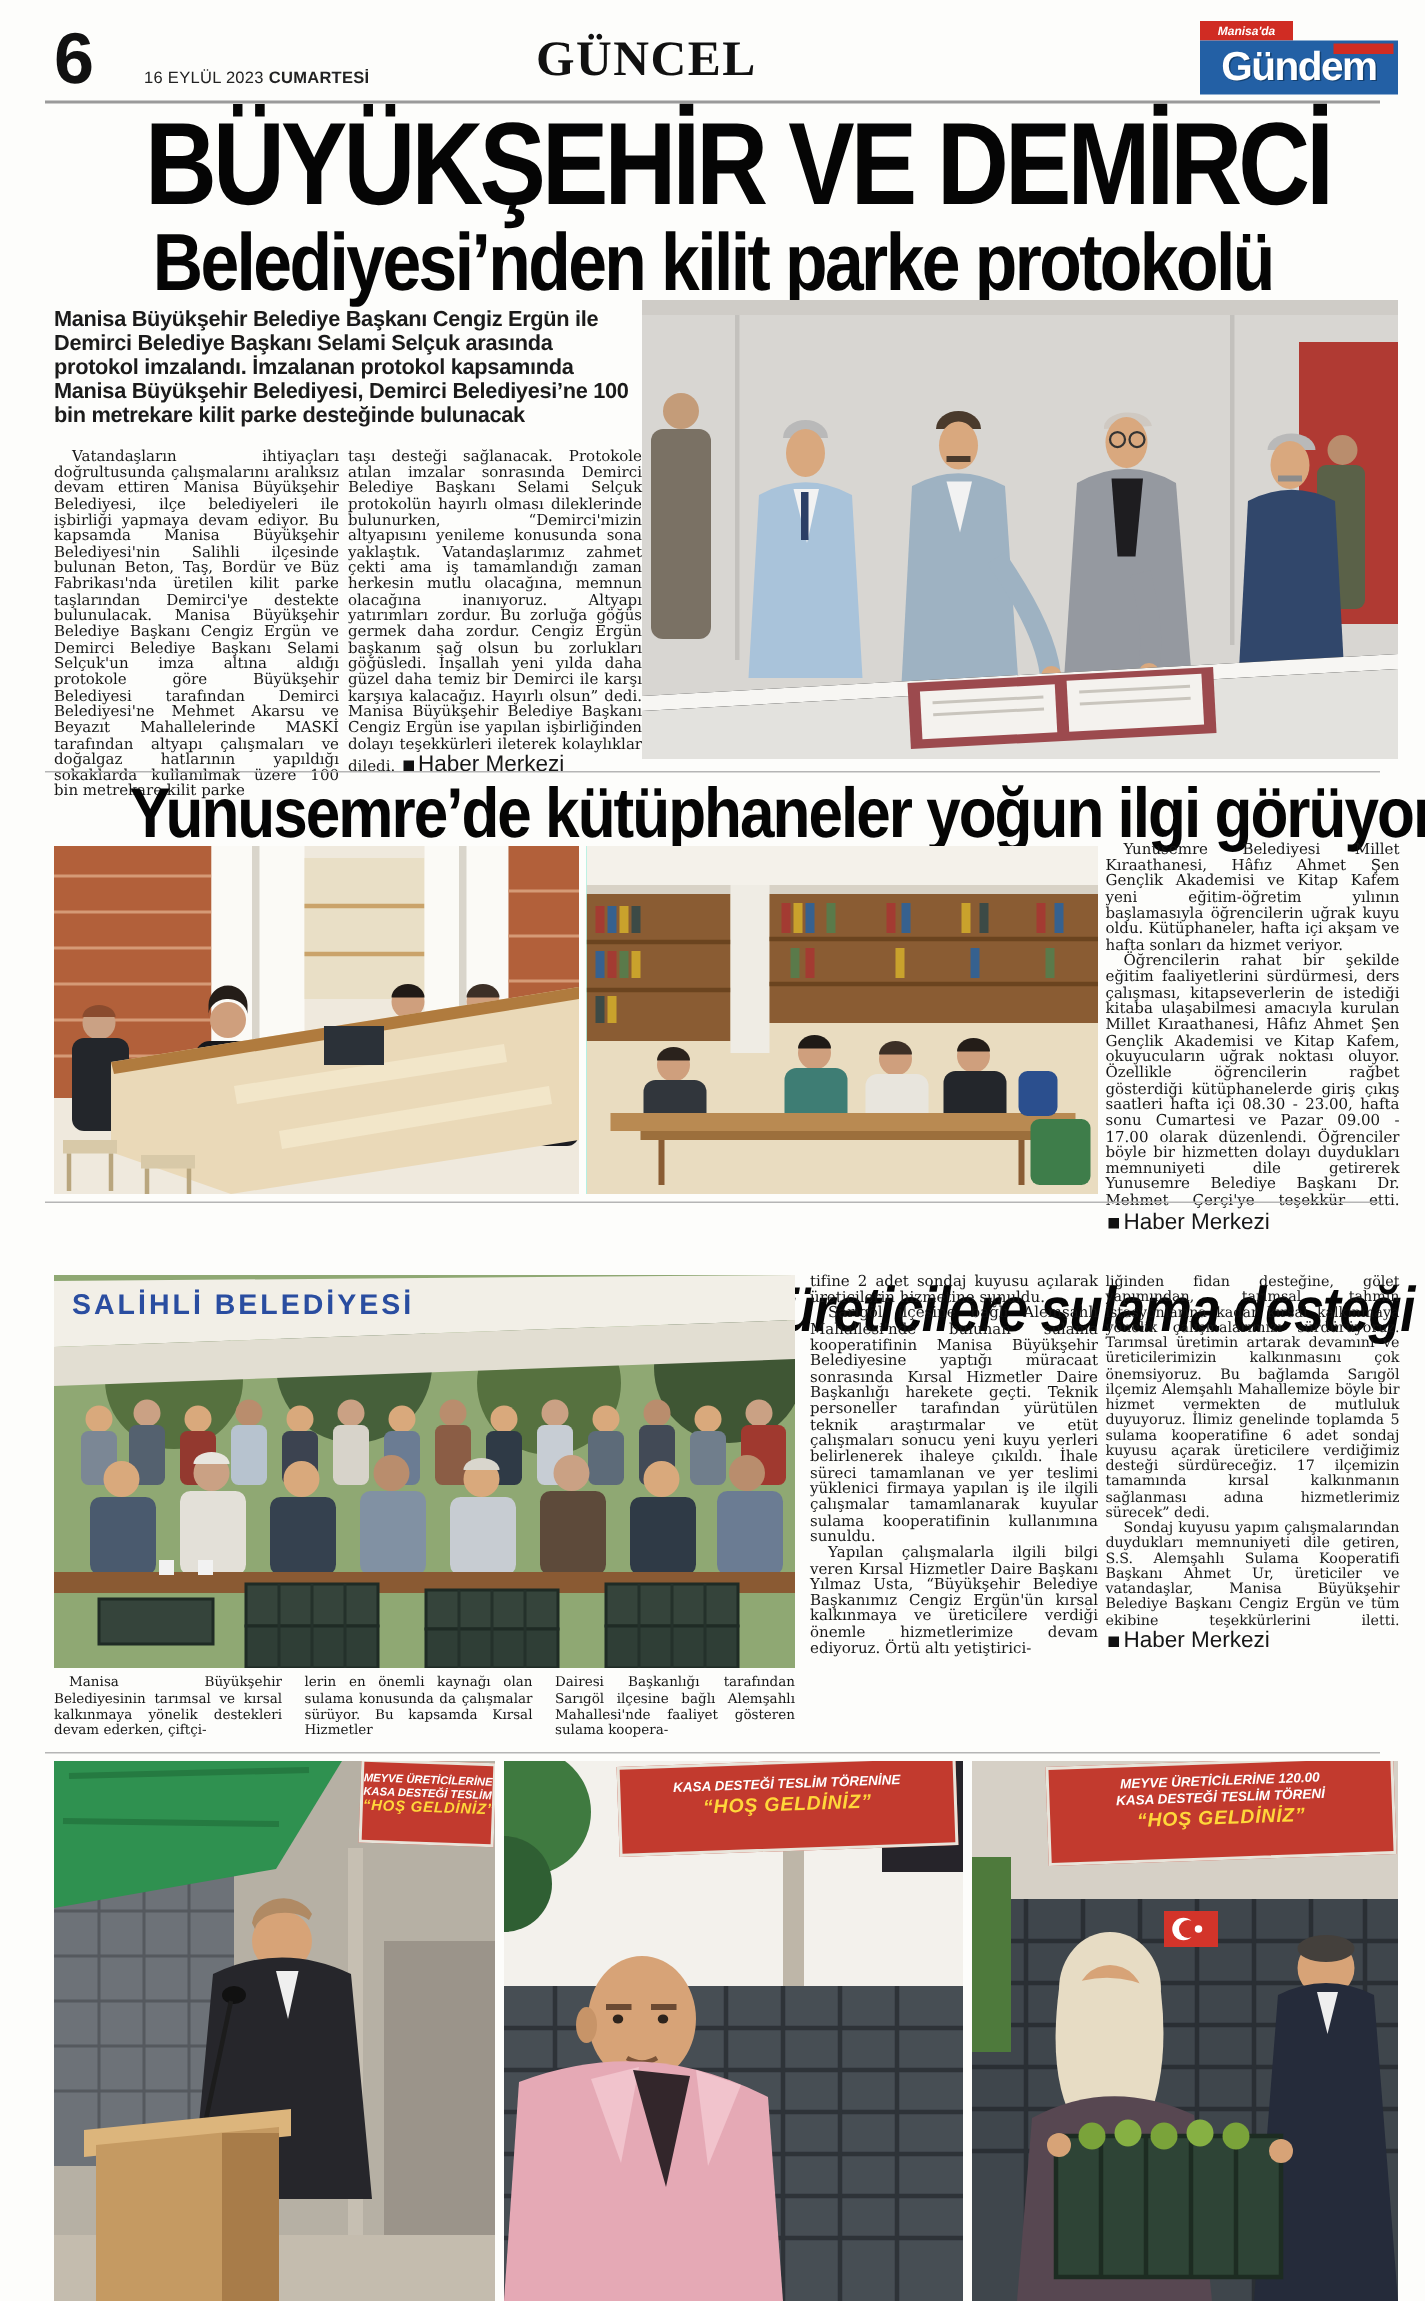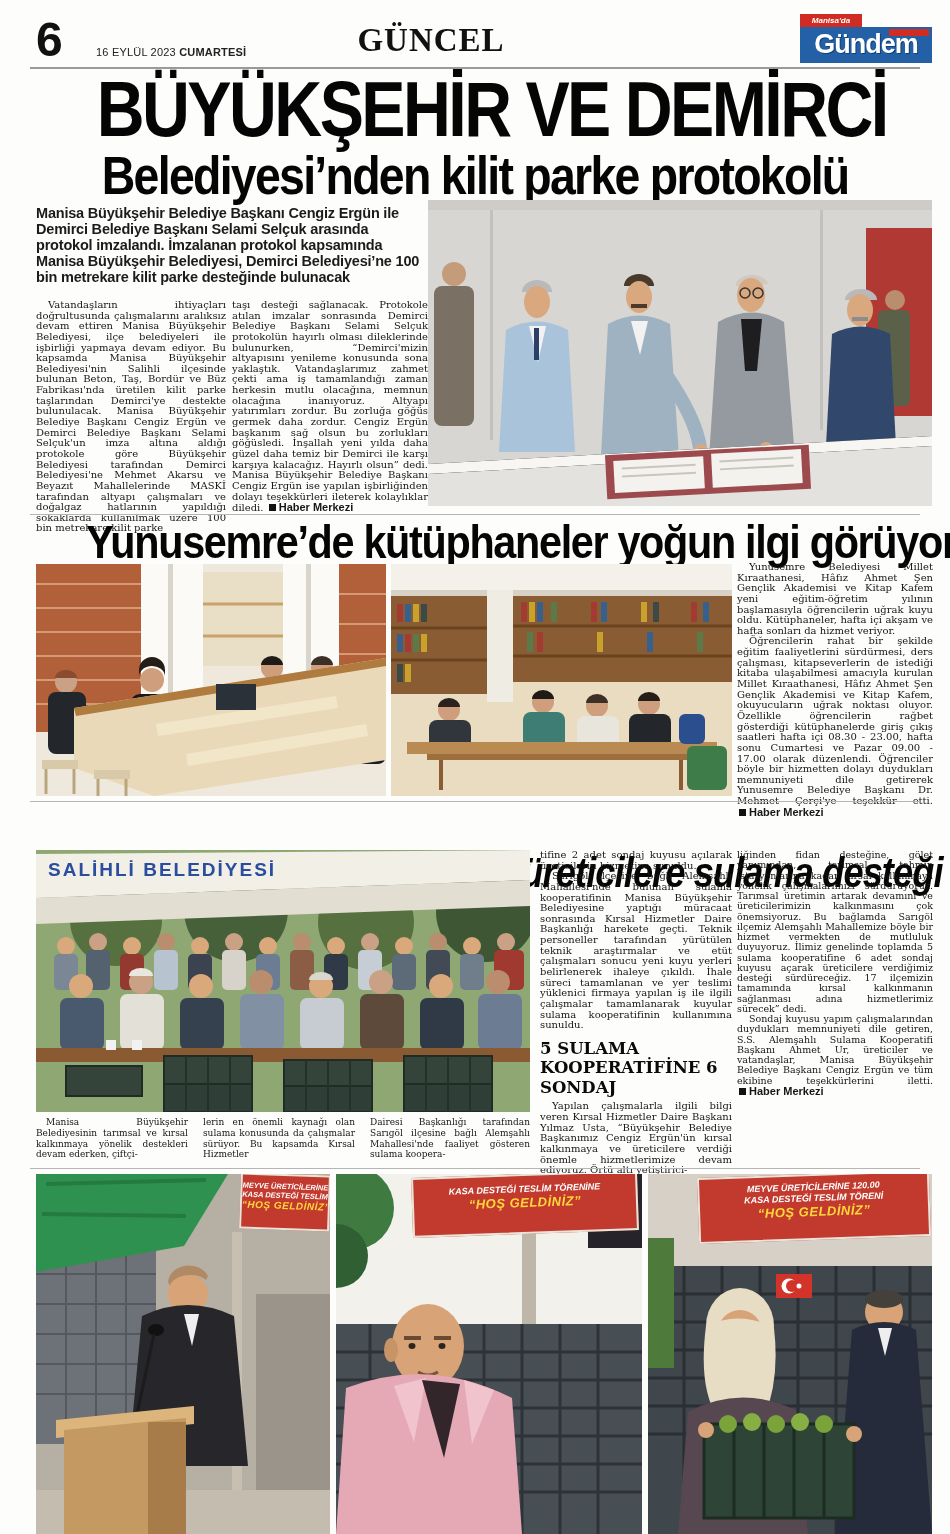--- a/index.html
+++ b/index.html
@@ -34,21 +34,21 @@
   .bodytext p{margin:0;}
   .bodytext p.ind{text-indent:12px;}
   .small{font-size:9.5px;line-height:1.08;}
   .caption{font-family:"DejaVu Serif",serif;font-size:9px;line-height:1.2;text-align:justify;color:#161616;}
   .caption p{margin:0;}
   .caption p.ind{text-indent:10px;}
   .subhead{font-family:"DejaVu Serif",serif;font-weight:700;font-size:16.5px;line-height:1.18;color:#0a0a0a;
            margin:8px 0 4px 0;text-align:left;}
   .sig{white-space:nowrap;}
   .sq{display:inline-block;width:7px;height:7px;background:#111;margin:0 3px 0 2px;}
-  .signame{font-family:"Liberation Sans",sans-serif;font-weight:700;font-size:11px;}
+  .signame{font-family:"Liberation Sans",sans-serif;font-weight:400;font-size:15px;}
   
   .photo{position:absolute;overflow:hidden;background:#5eead4;}
   .photo svg{display:block;width:100%;height:100%;}
   .banner{position:absolute;background:#c23a2e;color:#fff;font-weight:700;font-style:italic;
           text-align:center;box-sizing:border-box;border:2px solid #e8e4da;overflow:hidden;}
   .banner .l1,.banner .l2{font-size:9px;line-height:11px;white-space:nowrap;}
   .banner .l3{font-size:13px;line-height:15px;color:#ffd73a;white-space:nowrap;letter-spacing:.5px;}
   .banner.frag .l1,.banner.frag .l2{font-size:7.5px;line-height:9px;}
   .banner.frag .l3{font-size:10px;line-height:12px;}
   .canopy-text{font-family:"Liberation Sans",sans-serif;font-weight:700;fill:#2a4da0;letter-spacing:2px;}
@@ -375,21 +375,20 @@
 <div class="abs caption" style="left:203px;top:1117px;width:152px;">
   <p>lerin en önemli kaynağı olan sulama konusunda da çalışmalar sürüyor. Bu kapsamda Kırsal Hizmetler</p>
 </div>
 <div class="abs caption" style="left:370px;top:1117px;width:160px;">
   <p>Dairesi Başkanlığı tarafından Sarıgöl ilçesine bağlı Alemşahlı Mahallesi'nde faaliyet gösteren sulama koopera-</p>
 </div>
 
 <div class="abs bodytext" style="left:540px;top:850px;width:192px;height:318px;">
   <p>tifine 2 adet sondaj kuyusu açılarak üreticilerin hizmetine sunuldu.</p>
   <p class="ind">Sarıgöl ilçesine bağlı Alemşahlı Mahallesi'nde bulunan sulama kooperatifinin Manisa Büyükşehir Belediyesine yaptığı müracaat sonrasında Kırsal Hizmetler Daire Başkanlığı harekete geçti. Teknik personeller tarafından yürütülen teknik araştırmalar ve etüt çalışmaları sonucu yeni kuyu yerleri belirlenerek ihaleye çıkıldı. İhale süreci tamamlanan ve yer teslimi yüklenici firmaya yapılan iş ile ilgili çalışmalar tamamlanarak kuyular sulama kooperatifinin kullanımına sunuldu.</p>
-  <div class="subhead">5 SULAMA KOOPERATİFİNE 6 SONDAJ</div>
   <p class="ind">Yapılan çalışmalarla ilgili bilgi veren Kırsal Hizmetler Daire Başkanı Yılmaz Usta, “Büyükşehir Belediye Başkanımız Cengiz Ergün'ün kırsal kalkınmaya ve üreticilere verdiği önemle hizmetlerimize devam ediyoruz. Örtü altı yetiştirici-</p>
 </div>
 
 <div class="abs bodytext small" style="left:737px;top:850px;width:196px;height:318px;">
   <p>liğinden fidan desteğine, gölet yapımından, tarımsal tahmin istasyonlarına kadar kırsal kalkınmaya yönelik çalışmalarımızı sürdürüyoruz. Tarımsal üretimin artarak devamını ve üreticilerimizin kalkınmasını çok önemsiyoruz. Bu bağlamda Sarıgöl ilçemiz Alemşahlı Mahallemize böyle bir hizmet vermekten de mutluluk duyuyoruz. İlimiz genelinde toplamda 5 sulama kooperatifine 6 adet sondaj kuyusu açarak üreticilere verdiğimiz desteği sürdüreceğiz. 17 ilçemizin tamamında kırsal kalkınmanın sağlanması adına hizmetlerimiz sürecek” dedi.</p>
   <p class="ind">
     <span>Sondaj kuyusu yapım çalışmalarından duydukları memnuniyeti dile getiren, S.S. Alemşahlı Sulama Kooperatifi Başkanı Ahmet Ur, üreticiler ve vatandaşlar, Manisa Büyükşehir Belediye Başkanı Cengiz Ergün ve tüm ekibine teşekkürlerini iletti.</span>
     <span class="sig"><span class="sq"></span><span class="signame">Haber Merkezi</span></span>
   </p>
 </div>

